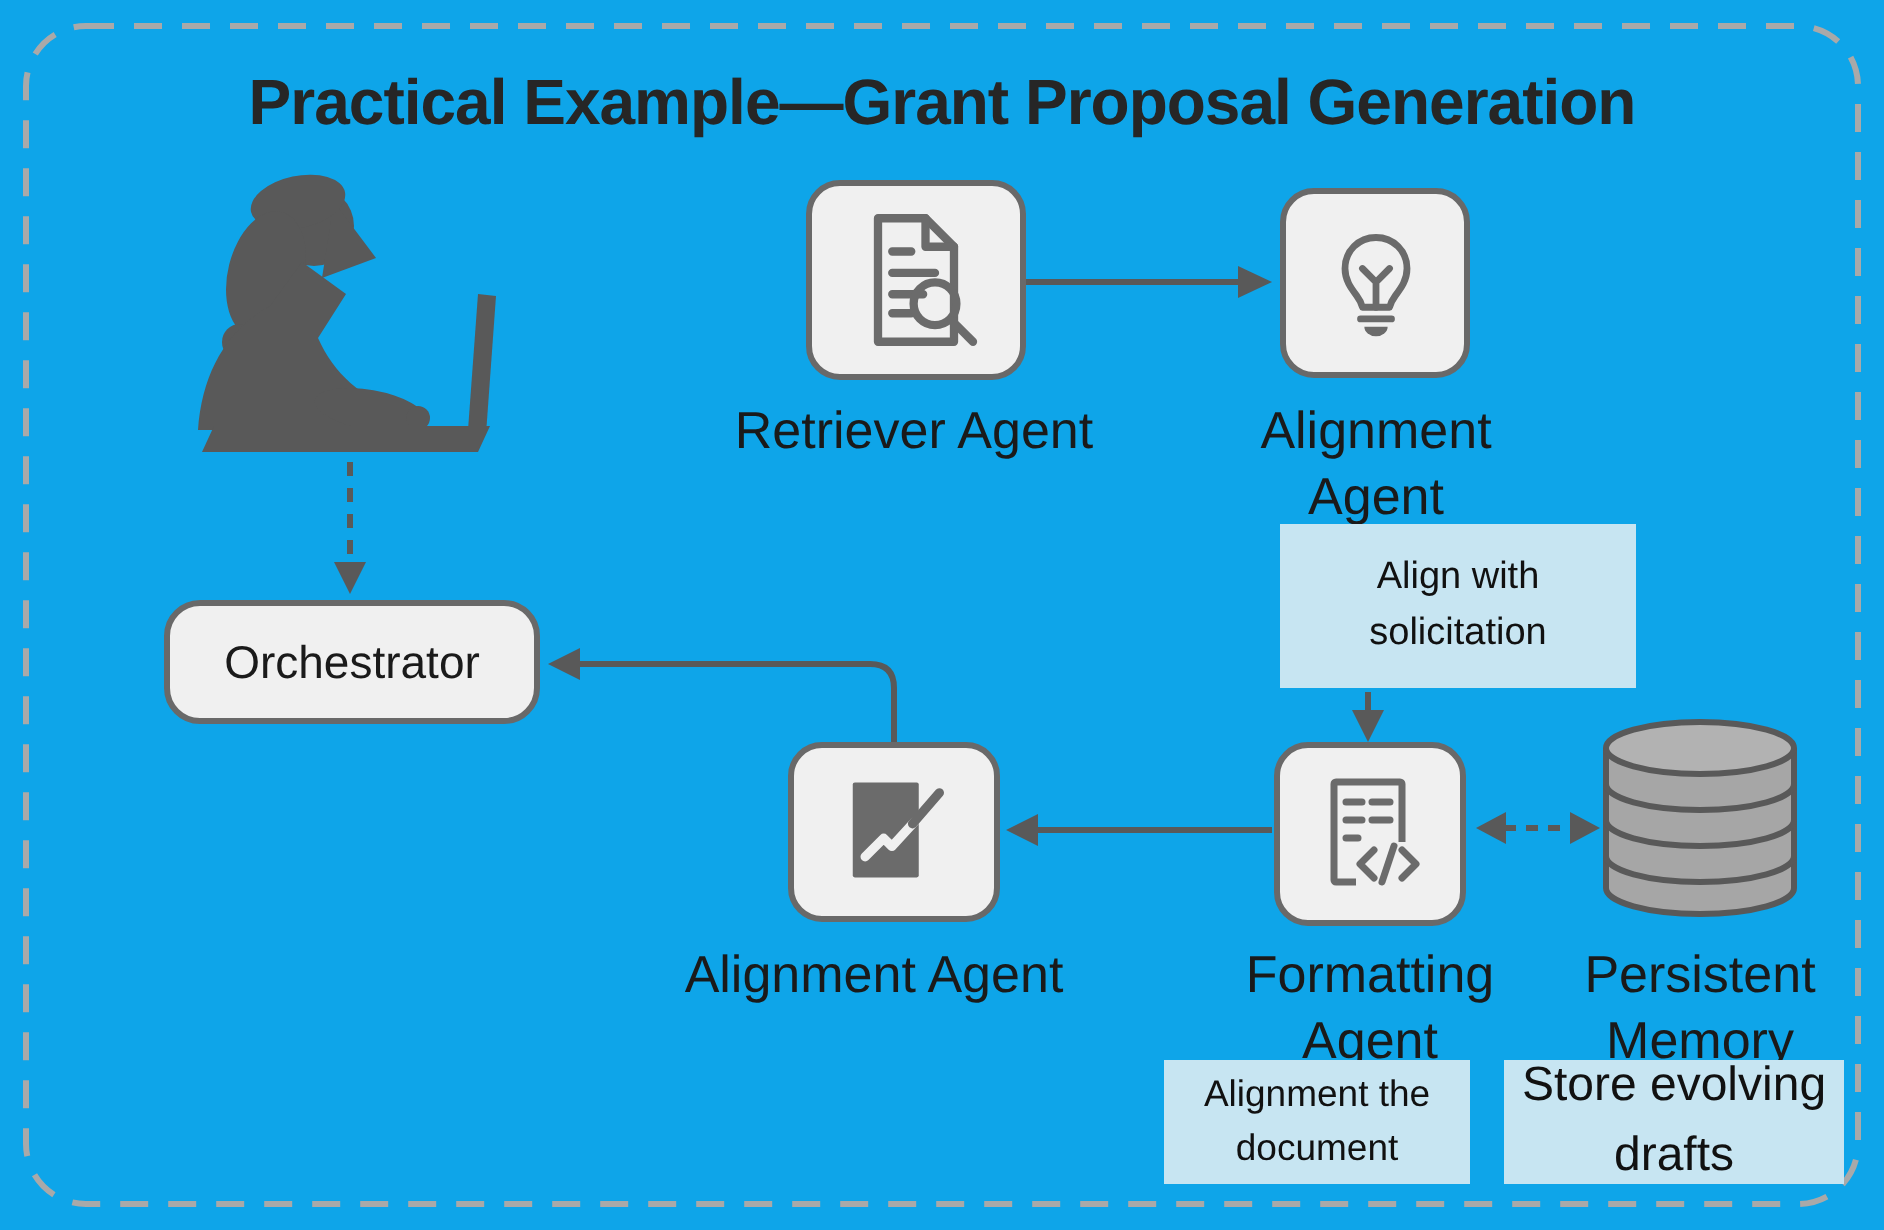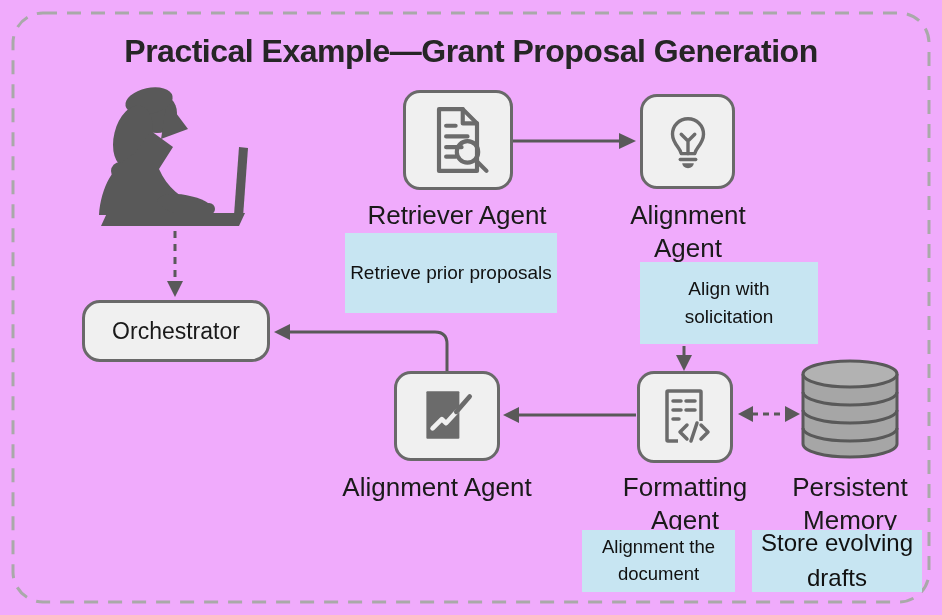--- a/index.html
+++ b/index.html
@@ -3,21 +3,21 @@
 <meta charset="utf-8">
 <style>
   :root{
     --node-fill:#f0f0f0; --node-border:#696969; --callout-fill:#c7e5f2;
     --arrow:#595959; --border-dash:#a9a9a9; --silhouette:#595959;
     --icon-stroke:#6b6b6b; --title-text:#262626; --label-text:#1a1a1a;
     --cyl-fill:#a6a6a6; --cyl-top:#b2b2b2;
   }
   html,body{margin:0;padding:0;background:#ffffff;}
   body{font-family:"Liberation Sans", sans-serif;}
-  .canvas{position:relative;width:942px;height:615px;background:#f0abfc;overflow:hidden;margin:0 auto;}
+  .canvas{position:relative;width:942px;height:615px;background:#0ea5e9;overflow:hidden;margin:0 auto;}
   .layer{position:absolute;left:0;top:0;width:942px;height:615px;}
   .title{position:absolute;left:0;top:33px;width:942px;text-align:center;
          font-size:32px;font-weight:bold;color:var(--title-text);letter-spacing:-0.5px;}
   .node{position:absolute;box-sizing:border-box;background:var(--node-fill);
         border:3px solid var(--node-border);display:flex;align-items:center;justify-content:center;}
   .node.rounded{border-radius:17px;}
   .orch{left:82px;top:300px;width:188px;height:62px;border-radius:18px;
         font-size:23px;color:var(--label-text);}
   .retriever{left:403px;top:90px;width:110px;height:100px;}
   .alignment-top{left:640px;top:94px;width:95px;height:95px;}
@@ -145,18 +145,17 @@
       <path class="stroke" d="M48,40 L55,47 L48,54"></path>
     </svg>
   </div>
 
   <div class="nlabel lb-retriever">Retriever Agent</div>
   <div class="nlabel lb-alignment-top">Alignment Agent</div>
   <div class="nlabel lb-alignment-bottom">Alignment Agent</div>
   <div class="nlabel lb-formatting">Formatting Agent</div>
   <div class="nlabel lb-memory">Persistent Memory</div>
 
-  <div class="callout c-retrieve">Retrieve prior proposals</div>
   <div class="callout c-align">Align with solicitation</div>
   <div class="callout c-structure">Alignment the document</div>
   <div class="callout c-store">Store evolving drafts</div>
 
 </div>
 
 </body></html>

